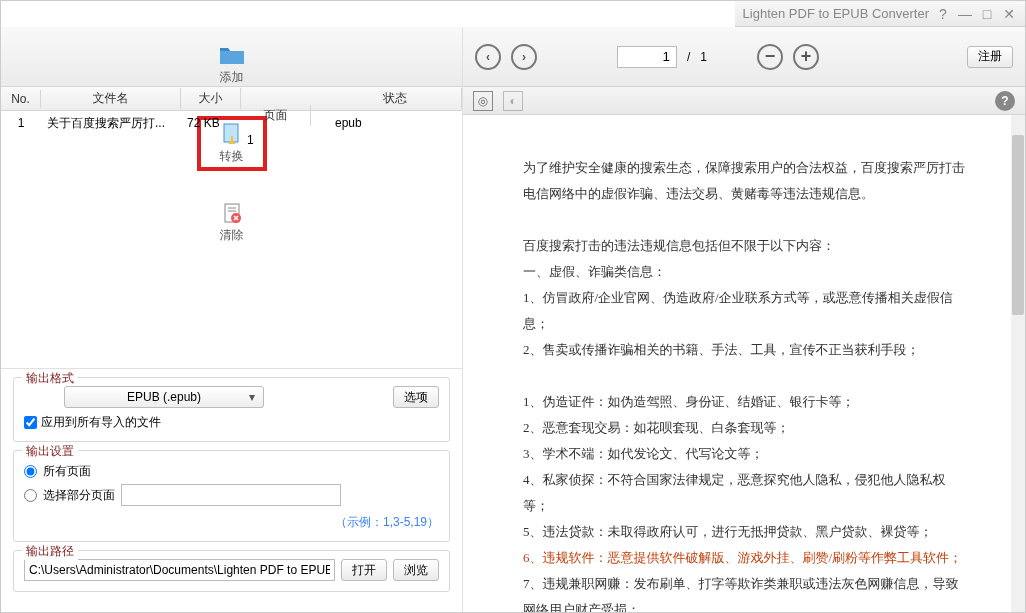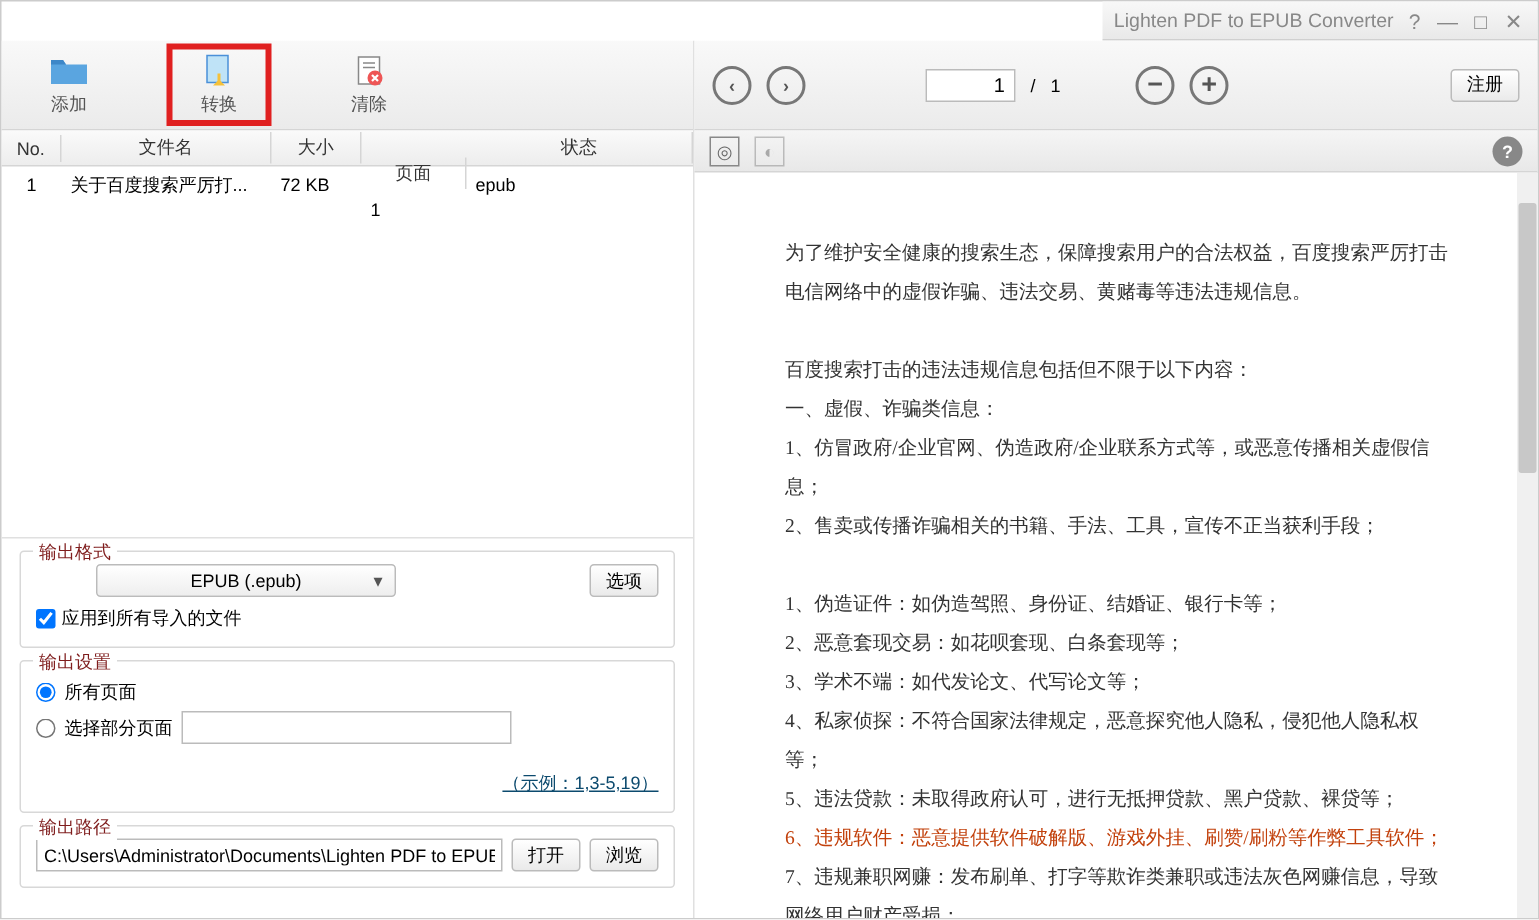--- a/index.html
+++ b/index.html
@@ -3,41 +3,41 @@
 <meta charset="utf-8">
 <style>
 * { box-sizing: border-box; margin: 0; padding: 0; }
 body { font-family: "Microsoft YaHei", Arial, sans-serif; font-size: 12px; background: #fff; overflow: hidden; }
 .window { width: 1026px; height: 613px; border: 1px solid #ccc; display: flex; flex-direction: column; align-items: flex-end; }
 .titlebar { height: 26px; background: linear-gradient(#f8f8f8,#e9e9e9); display: flex; align-items: center; padding: 0 8px; border-bottom: 1px solid #d0d0d0; }
 .titlebar .title { color: #888; font-size: 13px; flex: 1; }
 .titlebar .wbtn { width: 16px; height: 16px; margin-left: 6px; color: #888; cursor: pointer; text-align: center; line-height: 16px; font-size: 14px; }
 .main { flex: 1; display: flex; overflow: hidden; }
 .left { width: 462px; border-right: 1px solid #e0e0e0; display: flex; flex-direction: column; }
-.toolbar { height: 60px; background: linear-gradient(#f9f9f9,#ebebeb); display: flex; align-items: center; padding: 16px 10px; border-bottom: 1px solid #d5d5d5; gap: 30px; }
+.toolbar { height: 60px; background: linear-gradient(#f9f9f9,#ebebeb); display: flex; align-items: center; padding: 16px 10px; border-bottom: 1px solid #d5d5d5; gap: 30px; flex-direction: column; }
 .tbtn { display: flex; flex-direction: column; align-items: center; cursor: pointer; width: 70px; }
 .tbtn .ic { width: 28px; height: 24px; display: flex; align-items: center; justify-content: center; }
 .tbtn .lbl { font-size: 12px; color: #555; margin-top: 2px; }
 .hl { border: 4px solid #e02020; padding: 2px 6px; }
 .table-header { display: flex; background: linear-gradient(#fafafa,#ededed); border-bottom: 1px solid #d5d5d5; height: 24px; align-items: center; font-size: 12px; color: #333; }
 .th { border-right: 1px solid #d5d5d5; text-align: center; padding: 2px 0; }
-.c-no { width: 40px; } .c-name { width: 140px; } .c-size { width: 60px; } .c-page { width: 70px; margin-top: 34px; } .c-st { flex: 1; }
+.c-no { width: 40px; } .c-name { width: 140px; } .c-size { width: 60px; } .c-page { width: 70px; margin-top: 34px; } .c-st { flex: 1; margin-left: 18px; }
 .row { display: flex; height: 24px; align-items: center; font-size: 12px; }
 .row .cell { padding: 2px 6px; white-space: nowrap; overflow: hidden; text-overflow: ellipsis; }
 .filelist { flex: 1; overflow: auto; }
 .settings { border-top: 1px solid #e0e0e0; padding: 8px 12px 12px; }
 .fieldset { border: 1px solid #d8d8d8; border-radius: 3px; padding: 8px 10px 10px; margin-bottom: 8px; position: relative; }
 .legend { position: absolute; top: -8px; left: 8px; background: #fff; padding: 0 4px; font-size: 12px; color: #7f1d1d; }
 .combo { width: 200px; height: 22px; border: 1px solid #bbb; border-radius: 3px; display: inline-flex; align-items: center; justify-content: center; background: linear-gradient(#fff,#eee); position: relative; margin-left: 40px; }
 .combo::after { content: "▾"; position: absolute; right: 8px; color: #555; }
 .btn { height: 22px; border: 1px solid #bbb; border-radius: 3px; background: linear-gradient(#fff,#eaeaea); padding: 0 10px; font-size: 12px; cursor: pointer; }
 .chk { margin-top: 6px; display: flex; align-items: center; gap: 4px; }
 .radio-row { display: flex; align-items: center; gap: 6px; margin: 4px 0; }
 .txt { height: 22px; border: 1px solid #bbb; padding: 0 4px; font-size: 12px; }
-.hint { text-align: right; color: #0c4a6e; font-size: 12px; margin-top: 18px; text-decoration: underline; }
+.hint { text-align: right; color: #3b82f6; font-size: 12px; margin-top: 8px; }
 .path-row { display: flex; gap: 6px; align-items: center; }
 .right { flex: 1; display: flex; flex-direction: column; }
 .preview-bar { height: 60px; background: linear-gradient(#f9f9f9,#ebebeb); border-bottom: 1px solid #d5d5d5; display: flex; align-items: center; padding: 0 12px; gap: 10px; }
 .navbtn { width: 26px; height: 26px; border: 2px solid #777; border-radius: 50%; display: flex; align-items: center; justify-content: center; cursor: pointer; color: #555; font-weight: bold; }
 .pageinp { width: 60px; height: 22px; border: 1px solid #bbb; text-align: right; padding: 0 6px; }
 .zoombtn { width: 26px; height: 26px; border: 2px solid #777; border-radius: 50%; display: flex; align-items: center; justify-content: center; cursor: pointer; font-size: 18px; font-weight: bold; color: #555; }
 .spacer { flex: 1; }
 .preview-sub { height: 28px; background: linear-gradient(#f5f5f5,#e8e8e8); border-bottom: 1px solid #d5d5d5; display: flex; align-items: center; padding: 0 10px; gap: 10px; }
 .sqbtn { width: 20px; height: 20px; border: 1px solid #888; display: flex; align-items: center; justify-content: center; color: #666; cursor: pointer; }
 .helpbtn { width: 20px; height: 20px; border-radius: 50%; background: #888; color: #fff; display: flex; align-items: center; justify-content: center; font-weight: bold; cursor: pointer; margin-left: auto; }

